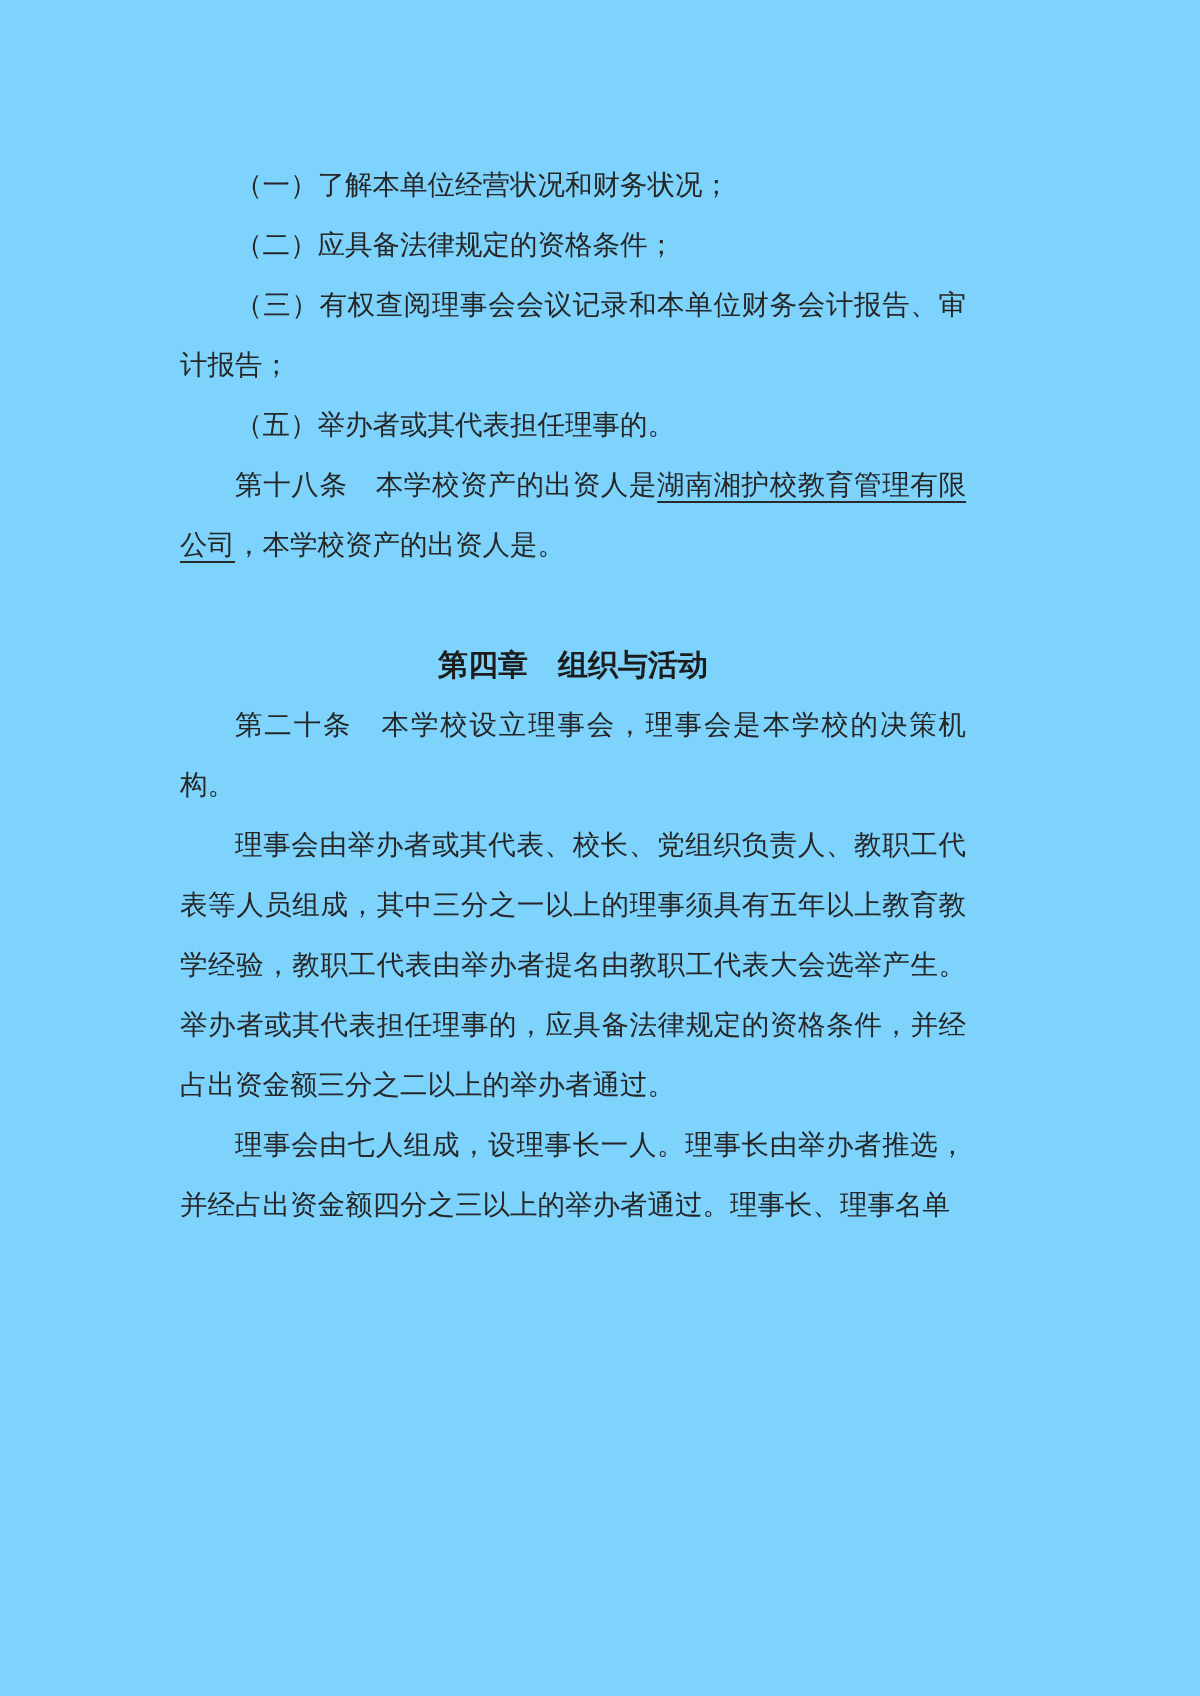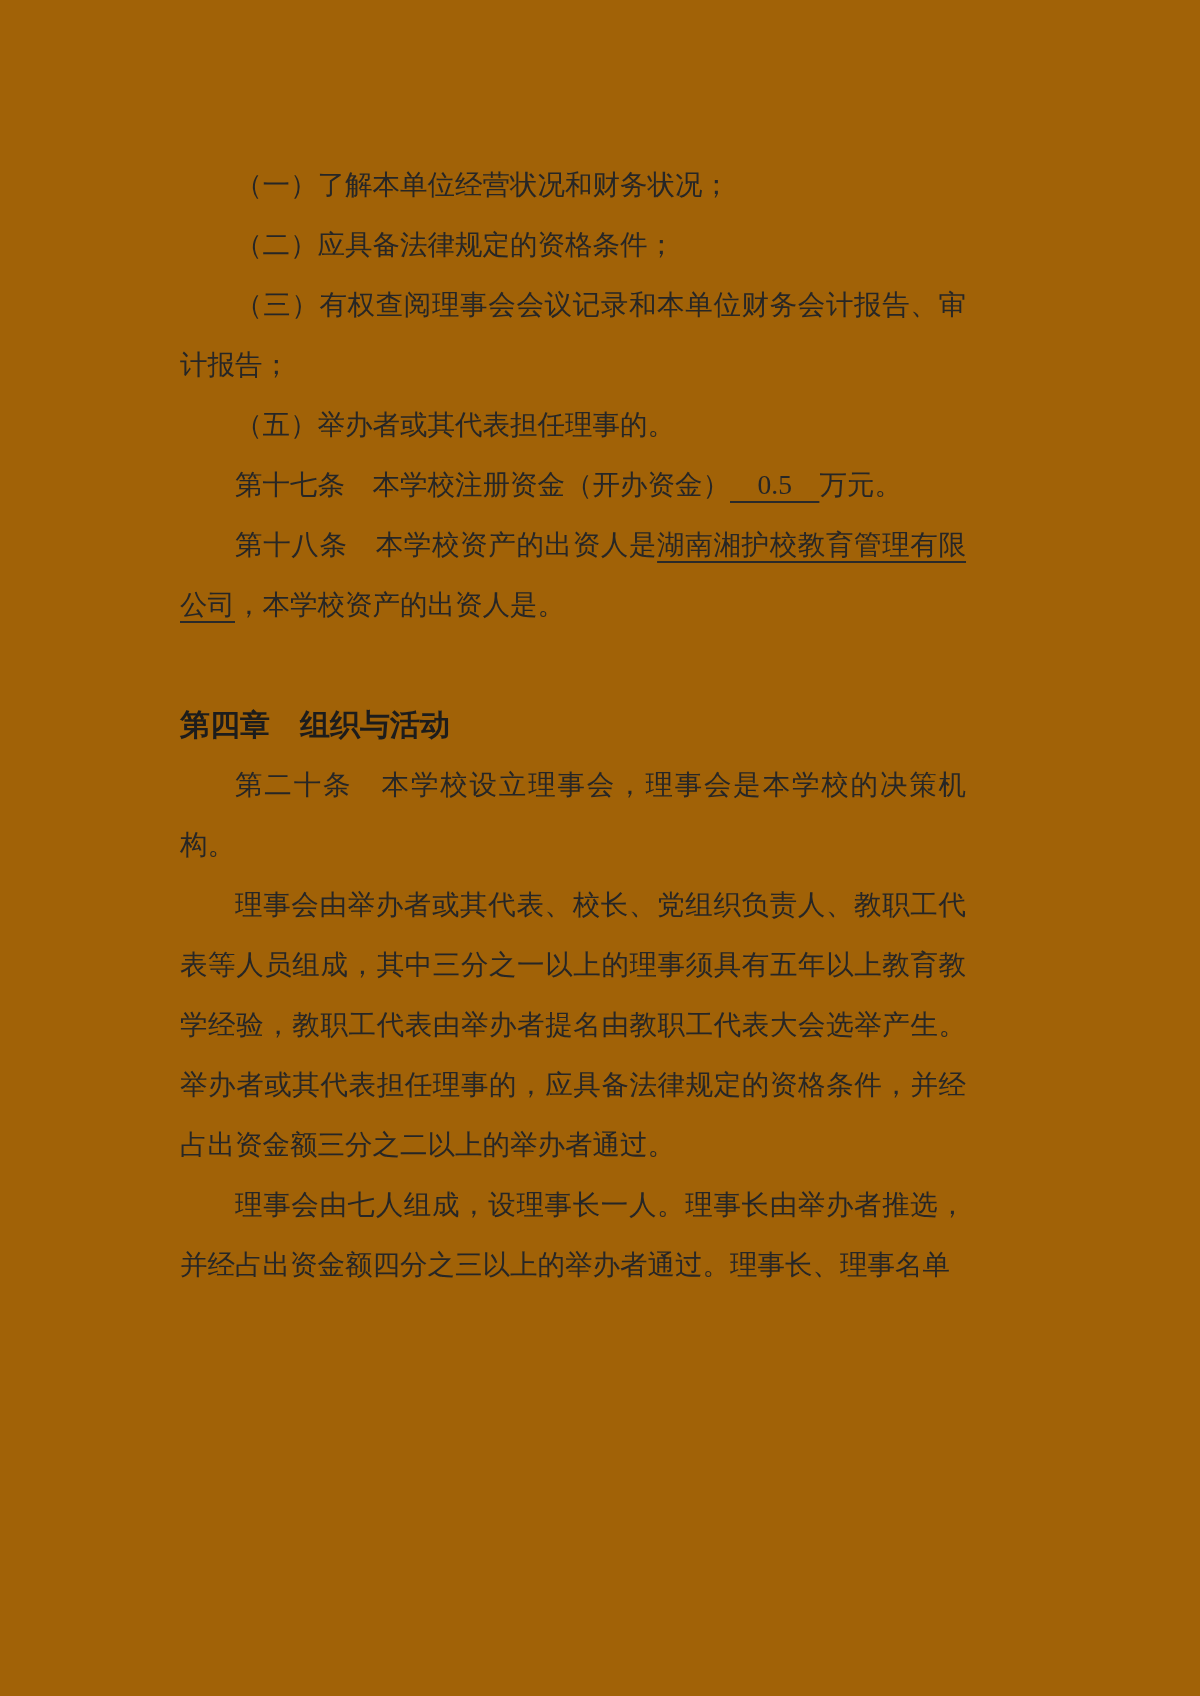--- a/index.html
+++ b/index.html
@@ -1,38 +1,39 @@
 <!DOCTYPE html>
 <html><head>
 <meta charset="utf-8">
 <style>
   html, body { margin: 0; padding: 0; }
   .page {
     width: 1200px;
     height: 1696px;
-    background: #a16207;
+    background: #7dd3fc;
     position: relative;
     overflow: hidden;
   }
   .doc {
     position: absolute;
     left: 180px;
     top: 155px;
     width: 786px;
     font-family: "Liberation Serif", "DejaVu Serif", serif;
     font-size: 27.5px;
     line-height: 60px;
     color: #262626;
   }
   .doc p { margin: 0; padding: 0; }
   p.body {
     text-indent: 2em;
     text-align: justify;
   }
   p.chapter-heading {
+    text-align: center;
     text-indent: 0;
     font-weight: bold;
     font-size: 30px;
     margin-top: 60px !important;
     color: #1c1c1c;
     font-family: "Liberation Sans", "DejaVu Sans", sans-serif;
   }
   .u {
     text-decoration: underline;
     text-underline-offset: 7px;
@@ -42,20 +43,19 @@
 </style>
 </head>
 <body>
 
 <div class="page">
   <div class="doc">
       <p class="body"><span>（一）了解本单位经营状况和财务状况；</span></p>
       <p class="body"><span>（二）应具备法律规定的资格条件；</span></p>
       <p class="body"><span>（三）有权查阅理事会会议记录和本单位财务会计报告、审计报告；</span></p>
       <p class="body"><span>（五）举办者或其代表担任理事的。</span></p>
-      <p class="body"><span>第十七条　本学校注册资金（开办资金）</span><span class="u">　0.5　</span><span>万元。</span></p>
       <p class="body"><span>第十八条　本学校资产的出资人是</span><span class="u">湖南湘护校教育管理有限公司</span><span>，本学校资产的出资人是。</span></p>
       <p class="chapter-heading"><span>第四章　组织与活动</span></p>
       <p class="body"><span>第二十条　本学校设立理事会，理事会是本学校的决策机构。</span></p>
       <p class="body"><span>理事会由举办者或其代表、校长、党组织负责人、教职工代表等人员组成，其中三分之一以上的理事须具有五年以上教育教学经验，教职工代表由举办者提名由教职工代表大会选举产生。举办者或其代表担任理事的，应具备法律规定的资格条件，并经占出资金额三分之二以上的举办者通过。</span></p>
       <p class="body"><span>理事会由七人组成，设理事长一人。理事长由举办者推选，并经占出资金额四分之三以上的举办者通过。理事长、理事名单</span></p>
     </div>
 </div>
 
 </body></html>

